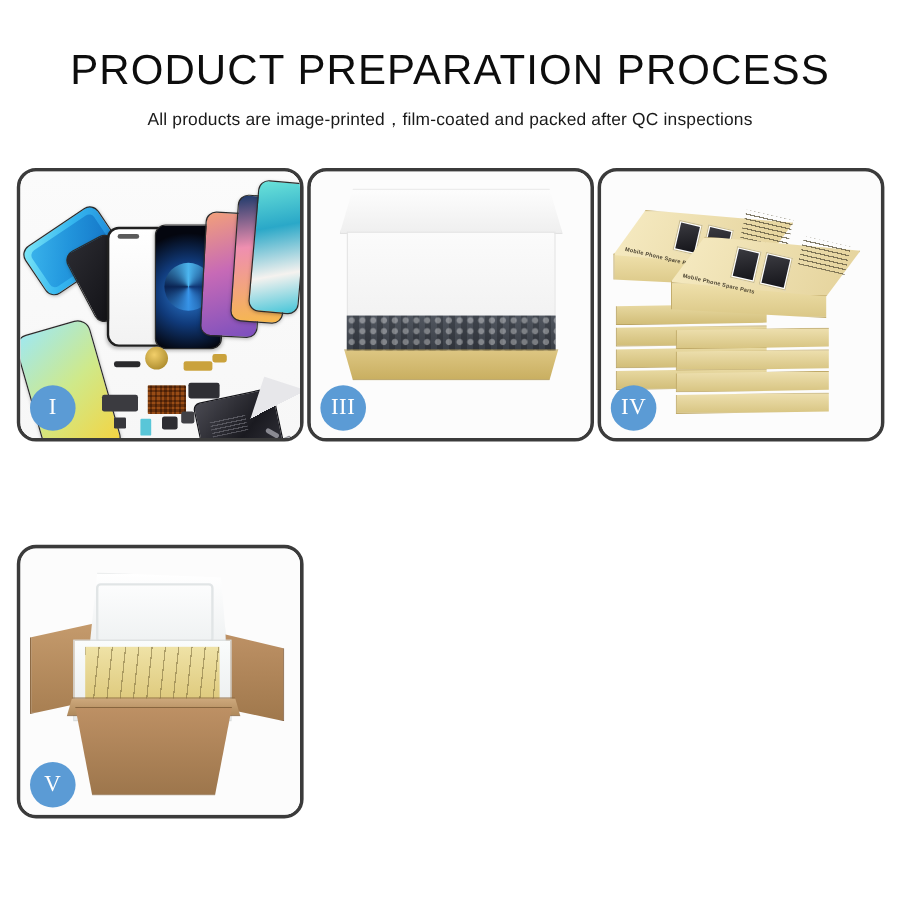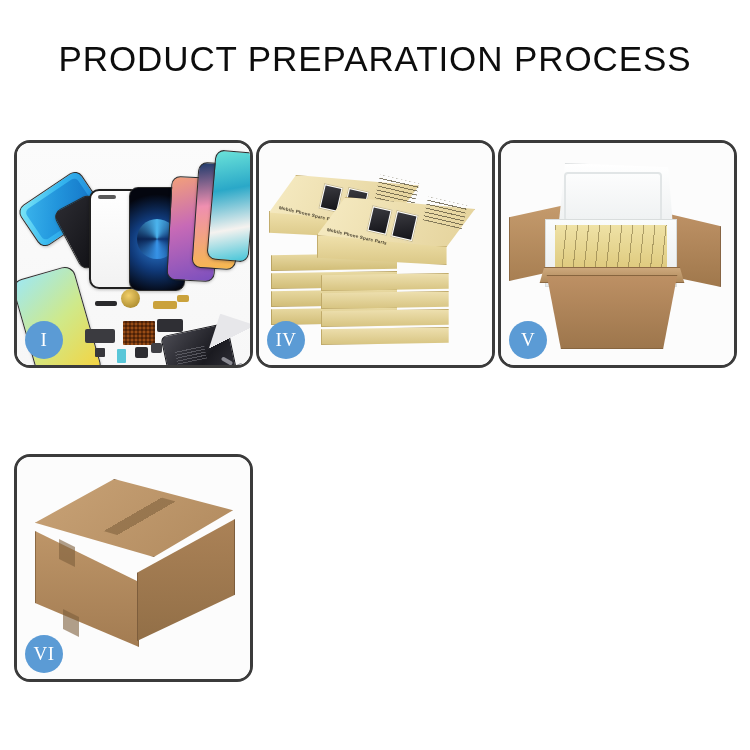--- a/index.html
+++ b/index.html
@@ -375,20 +375,21 @@
   .p6-tape1 { left: 42px; top: 86px; width: 16px; height: 20px; transform: skewY(26deg); }
   .p6-tape2 { left: 46px; top: 156px; width: 16px; height: 20px; transform: skewY(26deg); }
 </style>
 </head>
 <body>
 
 <div class="page">
 
   <div class="header">
     <div class="page-title">PRODUCT PREPARATION PROCESS</div>
+    <div class="page-subtitle">All products are image-printed，film-coated and packed after QC inspections</div>
   </div>
 
   <div class="grid">
 
     <div class="panel">
       <div class="panel-art">
         <div class="p1-bg"></div>
         <div class="phone ph-a"></div>
         <div class="phone ph-b"></div>
         <div class="phone ph-c"></div>
@@ -410,20 +411,30 @@
         <div class="part pt-sm4"></div>
         <div class="part pt-back"></div>
         <div class="part pt-tweez"></div>
         <div class="part pt-screw1"></div>
         <div class="part pt-screw2"></div>
       </div>
       <div class="badge">I</div>
     </div>
 
 
+    <div class="panel">
+      <div class="panel-art">
+        <div class="p3-lid"></div>
+        <div class="p3-lid2"></div>
+        <div class="p3-box"></div>
+        <div class="p3-foam"></div>
+        <div class="p3-boxfront"></div>
+      </div>
+      <div class="badge">III</div>
+    </div>
 
     <div class="panel">
       <div class="panel-art">
         <div class="stack">
           <div class="slab-l" style="top:146px"></div>
           <div class="slab-l" style="top:128px"></div>
           <div class="slab-l" style="top:110px"></div>
           <div class="slab-l" style="top:92px"></div>
           <div class="slab" style="top:166px"></div>
           <div class="slab" style="top:148px"></div>
@@ -460,26 +471,15 @@
         <div class="p5-flapR"></div>
         <div class="p5-foamlid"></div>
         <div class="p5-foambox"></div>
         <div class="p5-contents"></div>
         <div class="p5-cartonrim"></div>
         <div class="p5-cartonfront"></div>
       </div>
       <div class="badge">V</div>
     </div>
 
-    <div class="panel">
-      <div class="panel-art">
-        <div class="p6-top"></div>
-        <div class="p6-seam"></div>
-        <div class="p6-left"></div>
-        <div class="p6-right"></div>
-        <div class="p6-tape p6-tape1"></div>
-        <div class="p6-tape p6-tape2"></div>
-      </div>
-      <div class="badge">VI</div>
-    </div>
 
   </div>
 </div>
 
 </body></html>

